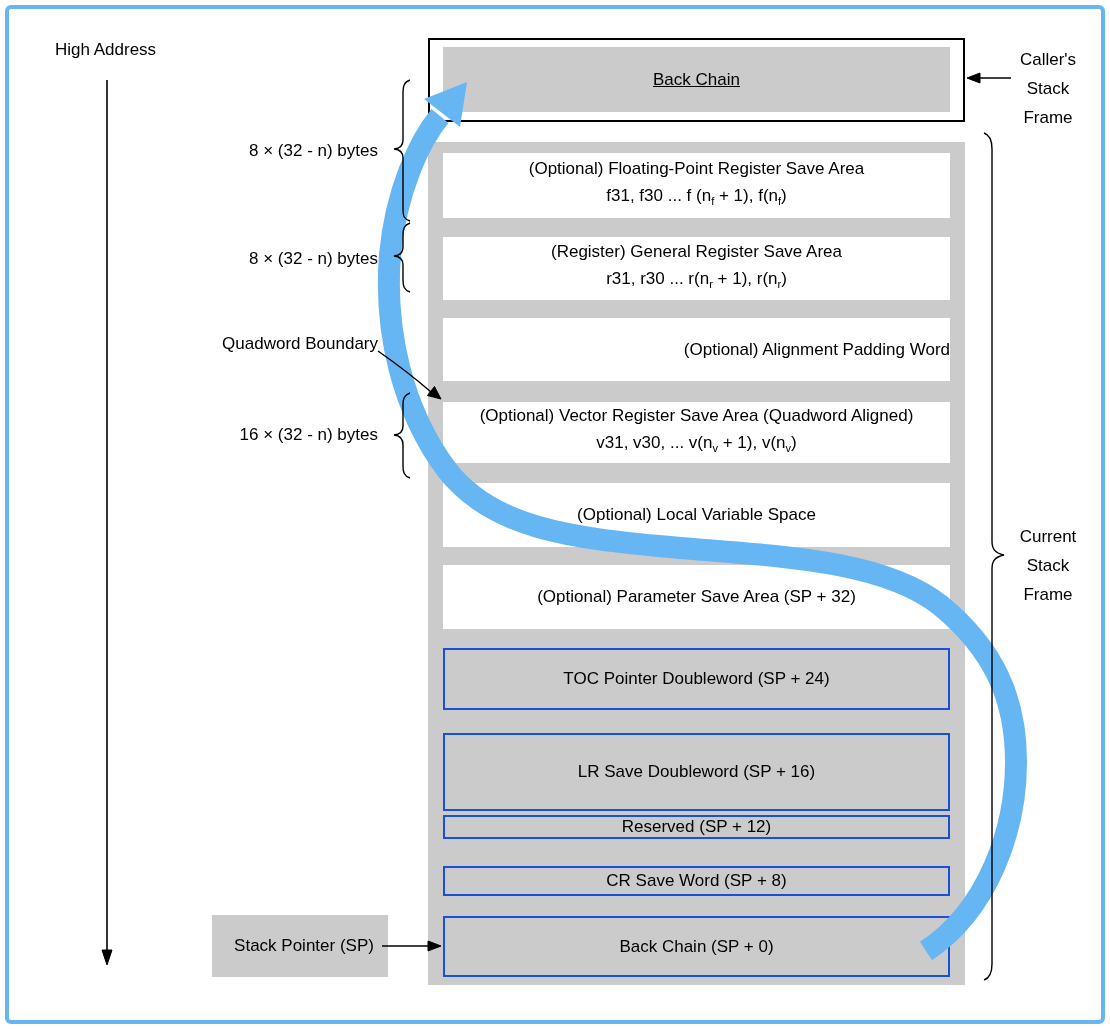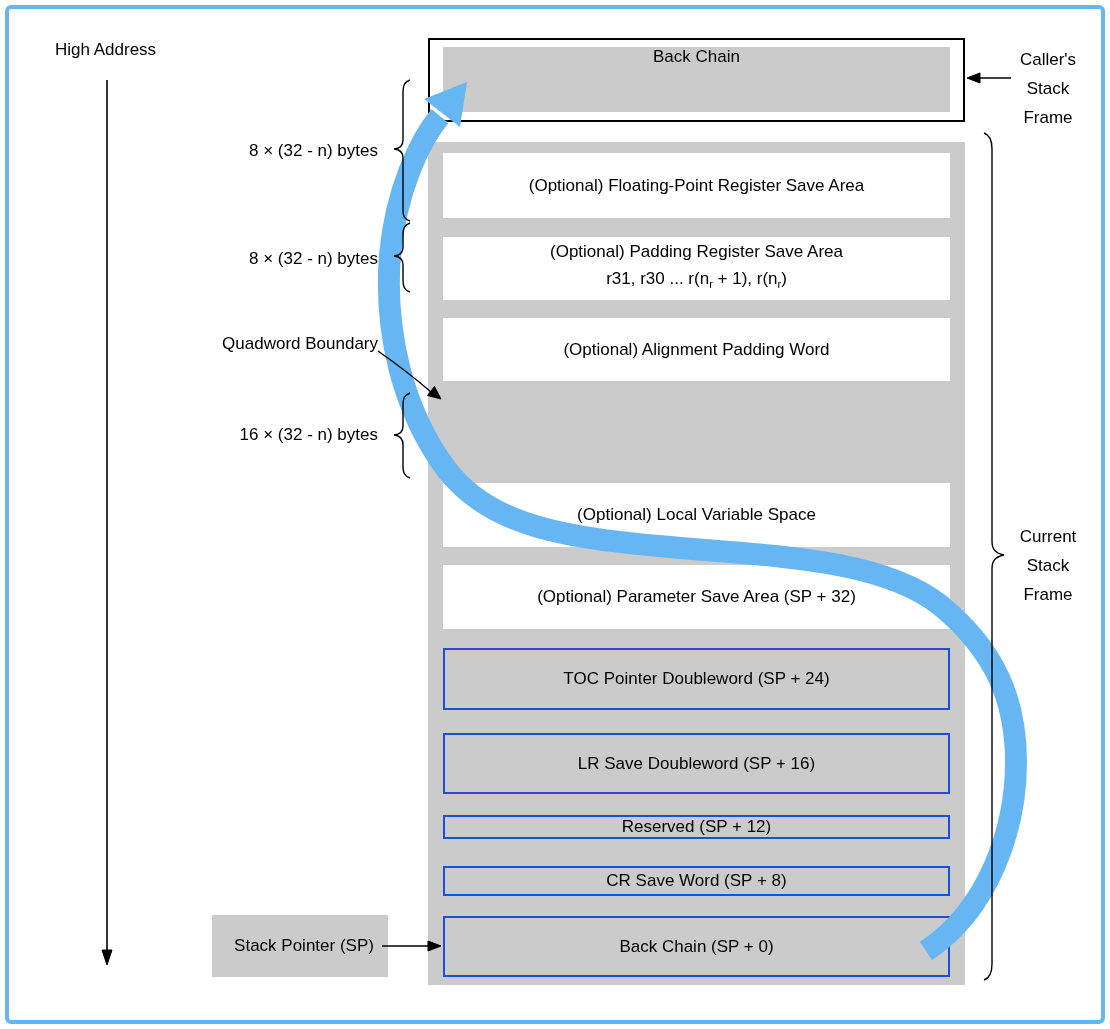--- a/index.html
+++ b/index.html
@@ -23,21 +23,21 @@
   .lbl-right{text-align:right;}
   .lbl-center{text-align:center;}
   
   #caller-box{
     left:428px;top:38px;width:537px;height:84px;
     background:#fff;border:2px solid #000;box-sizing:border-box;
   }
   #caller-cell{
     left:443px;top:47px;width:507px;height:65px;
     background:var(--gray,#CBCBCB);
-    display:flex;justify-content:center;
+    display:flex;align-items:center;justify-content:center;text-decoration:underline;
   }
   
   #current-frame-box{
     left:428px;top:142px;width:537px;height:843px;
     background:var(--gray,#CBCBCB);
   }
   .row{
     position:absolute;left:443px;width:507px;
     display:flex;flex-direction:column;justify-content:center;align-items:center;
     gap:5px;box-sizing:border-box;text-align:center;line-height:22px;
@@ -65,38 +65,43 @@
     <span>Back Chain</span>
   </div>
   <div class="abs lbl lbl-center" style="left:1003px;top:45px;width:90px;">Caller's
 Stack
 Frame</div>
 
   <div class="abs" id="current-frame-box"></div>
 
   <div class="row row-white" style="top:153px;height:65px;">
     <div>(Optional) Floating-Point Register Save Area</div>
+    <div><span>f31, f30 ... f (n</span><sub>f</sub><span> + 1), f(n</span><sub>f</sub><span>)</span></div>
   </div>
   <div class="row row-white" style="top:237px;height:63px;">
-    <div>(Optional) Padding Register Save Area</div>
+    <div>(Register) General Register Save Area</div>
     <div><span>r31, r30 ... r(n</span><sub>r</sub><span> + 1), r(n</span><sub>r</sub><span>)</span></div>
   </div>
-  <div class="row row-white" style="top:318px;height:63px;">
+  <div class="row row-white" style="top:318px;height:63px;align-items:flex-end;">
     <div>(Optional) Alignment Padding Word</div>
+  </div>
+  <div class="row row-white" style="top:402px;height:61px;">
+    <div>(Optional) Vector Register Save Area (Quadword Aligned)</div>
+    <div><span>v31, v30, ... v(n</span><sub>v</sub><span> + 1), v(n</span><sub>v</sub><span>)</span></div>
   </div>
   <div class="row row-white" style="top:483px;height:64px;">
     <div>(Optional) Local Variable Space</div>
   </div>
   <div class="row row-white" style="top:565px;height:64px;">
     <div>(Optional) Parameter Save Area (SP + 32)</div>
   </div>
   <div class="row row-bordered" style="top:648px;height:62px;">
     <div>TOC Pointer Doubleword (SP + 24)</div>
   </div>
-  <div class="row row-bordered" style="top:733px;height:61px;">
+  <div class="row row-bordered" style="top:733px;height:78px;">
     <div>LR Save Doubleword (SP + 16)</div>
   </div>
   <div class="row row-bordered" style="top:815px;height:24px;">
     <div>Reserved (SP + 12)</div>
   </div>
   <div class="row row-bordered" style="top:866px;height:30px;">
     <div>CR Save Word (SP + 8)</div>
   </div>
   <div class="row row-bordered" style="top:916px;height:61px;">
     <div>Back Chain (SP + 0)</div>

